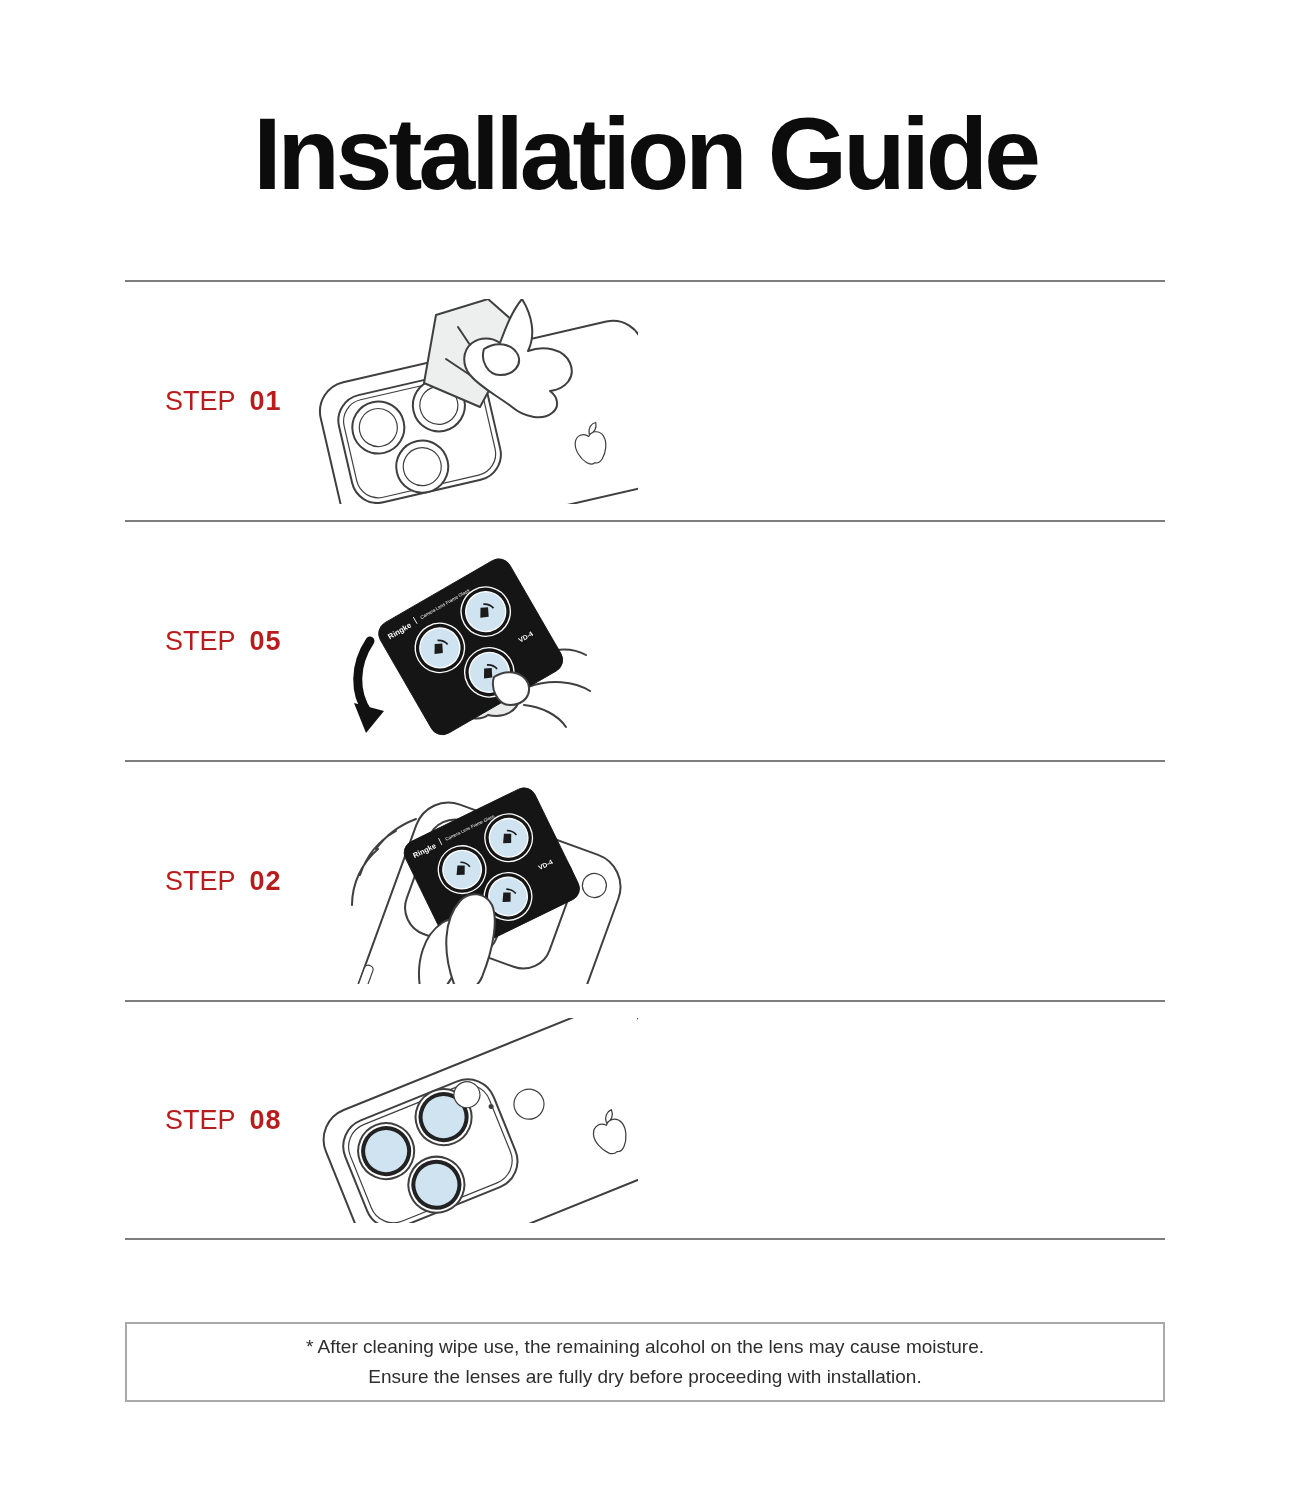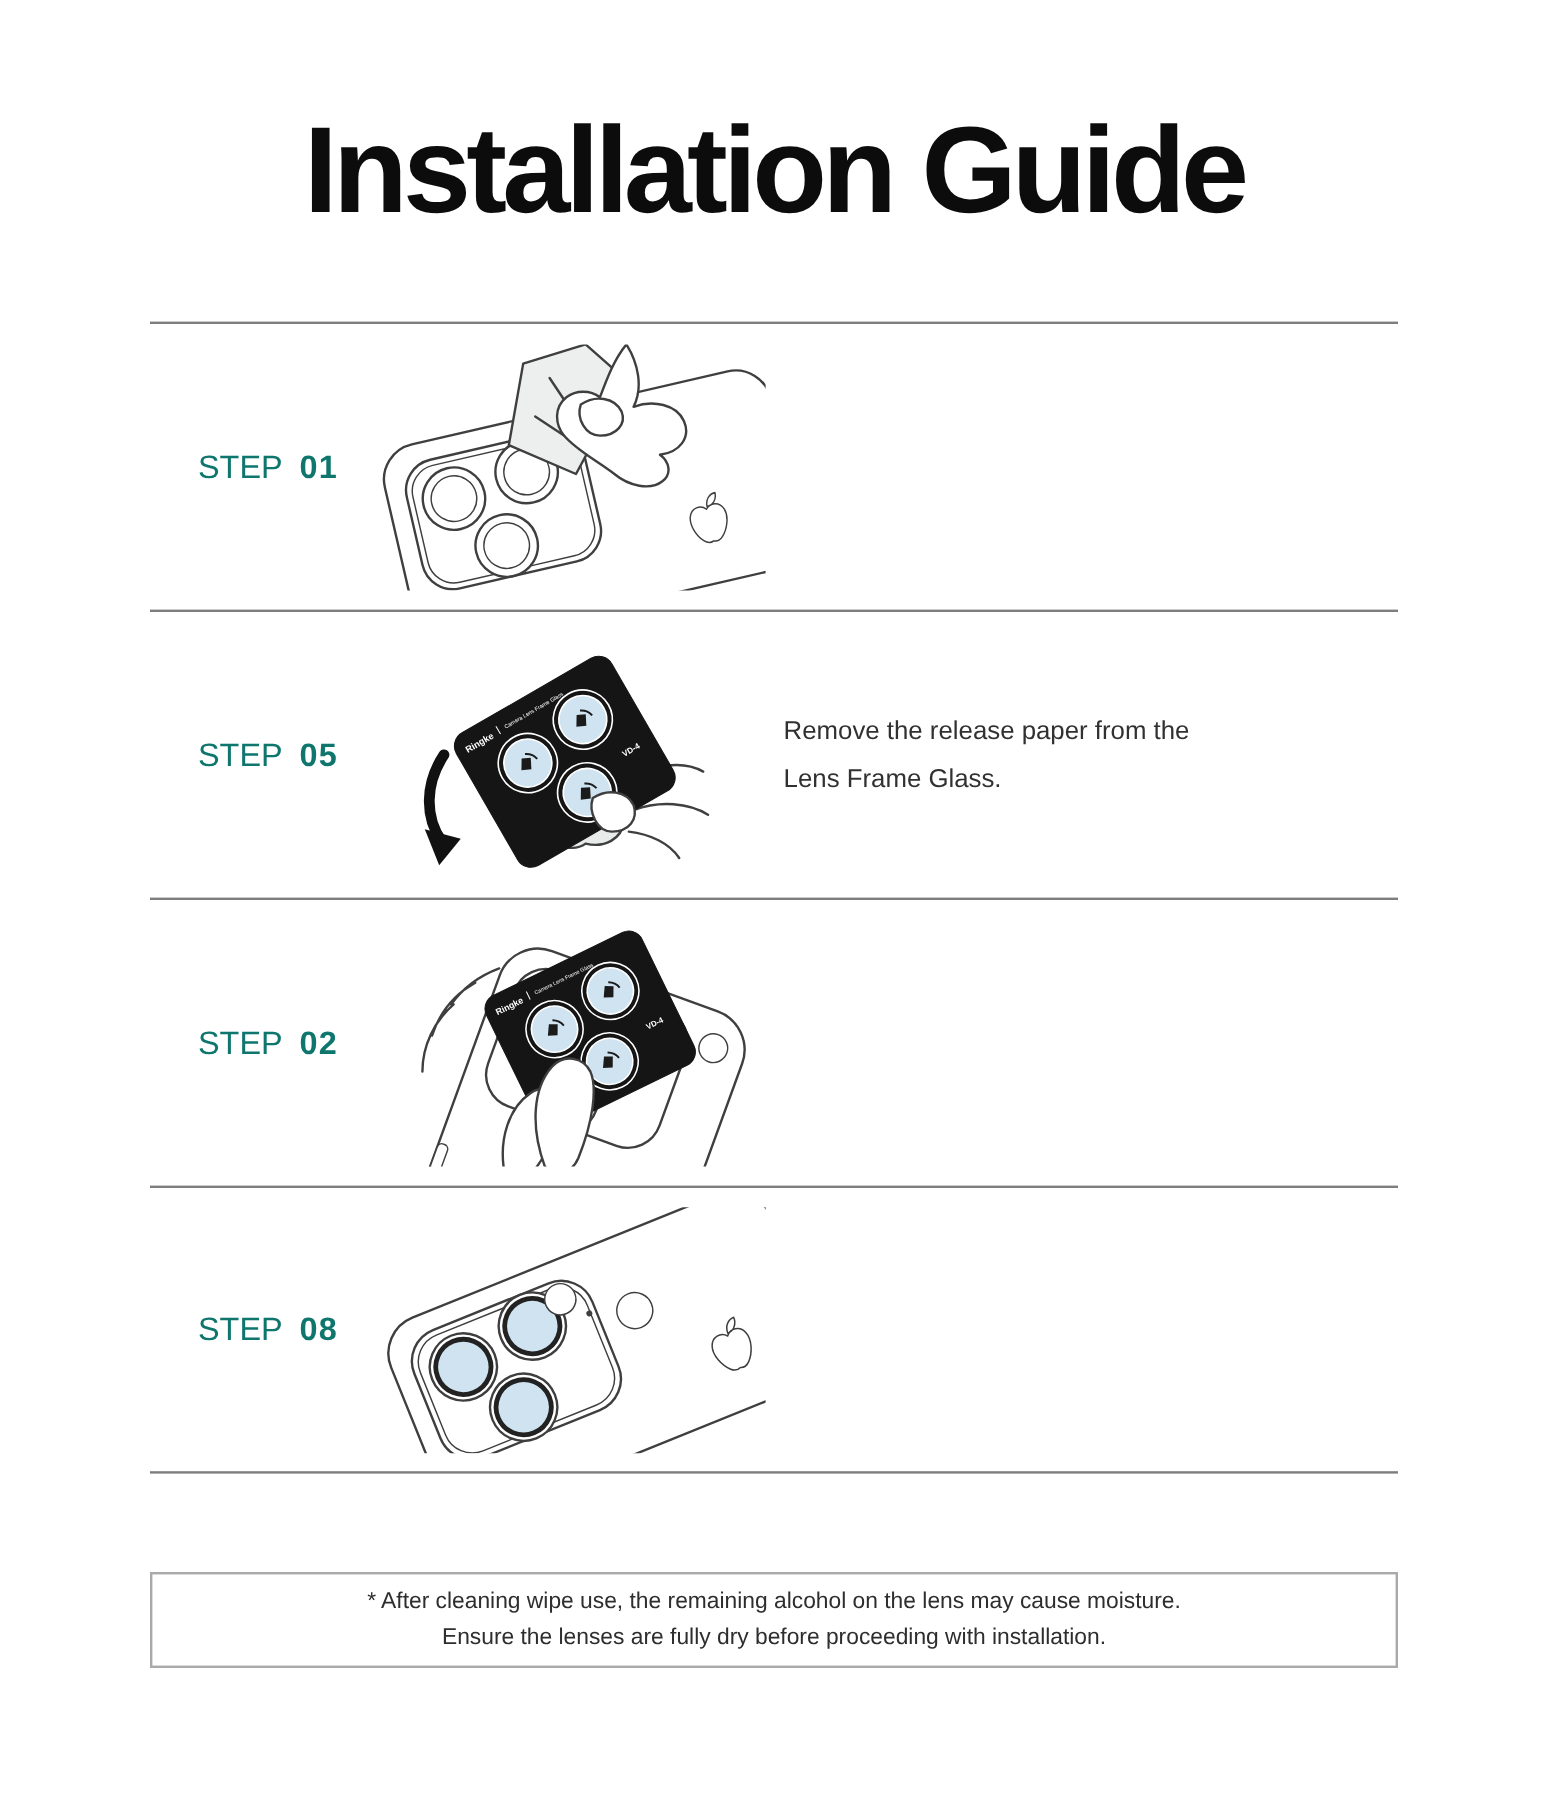--- a/index.html
+++ b/index.html
@@ -1,23 +1,23 @@
 <!DOCTYPE html>
 <html><head>
 <meta charset="utf-8">
 <style>
   * { margin:0; padding:0; box-sizing:border-box; }
   html,body { width:1290px; height:1500px; background:#ffffff; overflow:hidden;
               font-family:"Liberation Sans", sans-serif; }
   .title { height:268px; padding-top:84px; text-align:center;
-           font-size:102px; font-weight:900; letter-spacing:-4px; color:#0c0c0c; }
+           font-size:102px; font-weight:900; letter-spacing:-4px; color:#0c0c0c;margin-top:12px; }
   .steps { width:1040px; margin:0 auto; }
   .step-row { display:flex; align-items:center; height:240px; border-top:2px solid #7e7e7e; }
   .step-row.last { border-bottom:2px solid #7e7e7e; }
-  .step-label { width:168px; padding-left:40px; font-size:27px; color:#0f766e;
+  .step-label { width:168px; padding-left:40px; font-size:27px; color:#b91c1c;
                 display:flex; align-items:baseline; white-space:nowrap; }
   .step-label .num { font-weight:800; margin-left:14px; letter-spacing:1px; }
   .step-art { width:360px; display:flex; justify-content:center; align-items:center; }
   .step-desc { flex:1; font-size:21.5px; line-height:40px; color:#313131;
                white-space:pre-line; padding-right:10px; }
   .footnote { width:1040px; margin:82px auto 16px; border:2px solid #a9a9a9;
               min-height:76px; display:flex; align-items:center; justify-content:center;
               text-align:center; font-size:19px; line-height:30px; color:#2e2e2e;
               white-space:pre-line; padding:8px 12px; }
   svg text { font-family:"Liberation Sans", sans-serif; }
@@ -116,22 +116,20 @@
         </g>
         <g>
           <path d="M186 138 C198 130 214 132 220 144 C224 156 216 166 202 166 C190 166 182 150 186 138 Z" class="s fw"></path>
         </g>
         <g>
           <path d="M62 102 C46 126 46 154 60 174" stroke="#111111" stroke-width="9" fill="none" stroke-linecap="round"></path>
           <path d="M46 164 L76 172 L58 194 Z" fill="#111111"></path>
         </g>
       </svg>
     </div>
-    <div class="step-desc">Remove the release paper from the
-Lens Frame Glass.</div>
   </div>
 
   <div class="step-row">
     <div class="step-label">
       <span>STEP</span>
       <span class="num">02</span>
     </div>
     <div class="step-art">
       <svg width="330" height="205" viewBox="0 0 330 205">
         <g transform="translate(120,14) rotate(20)">

